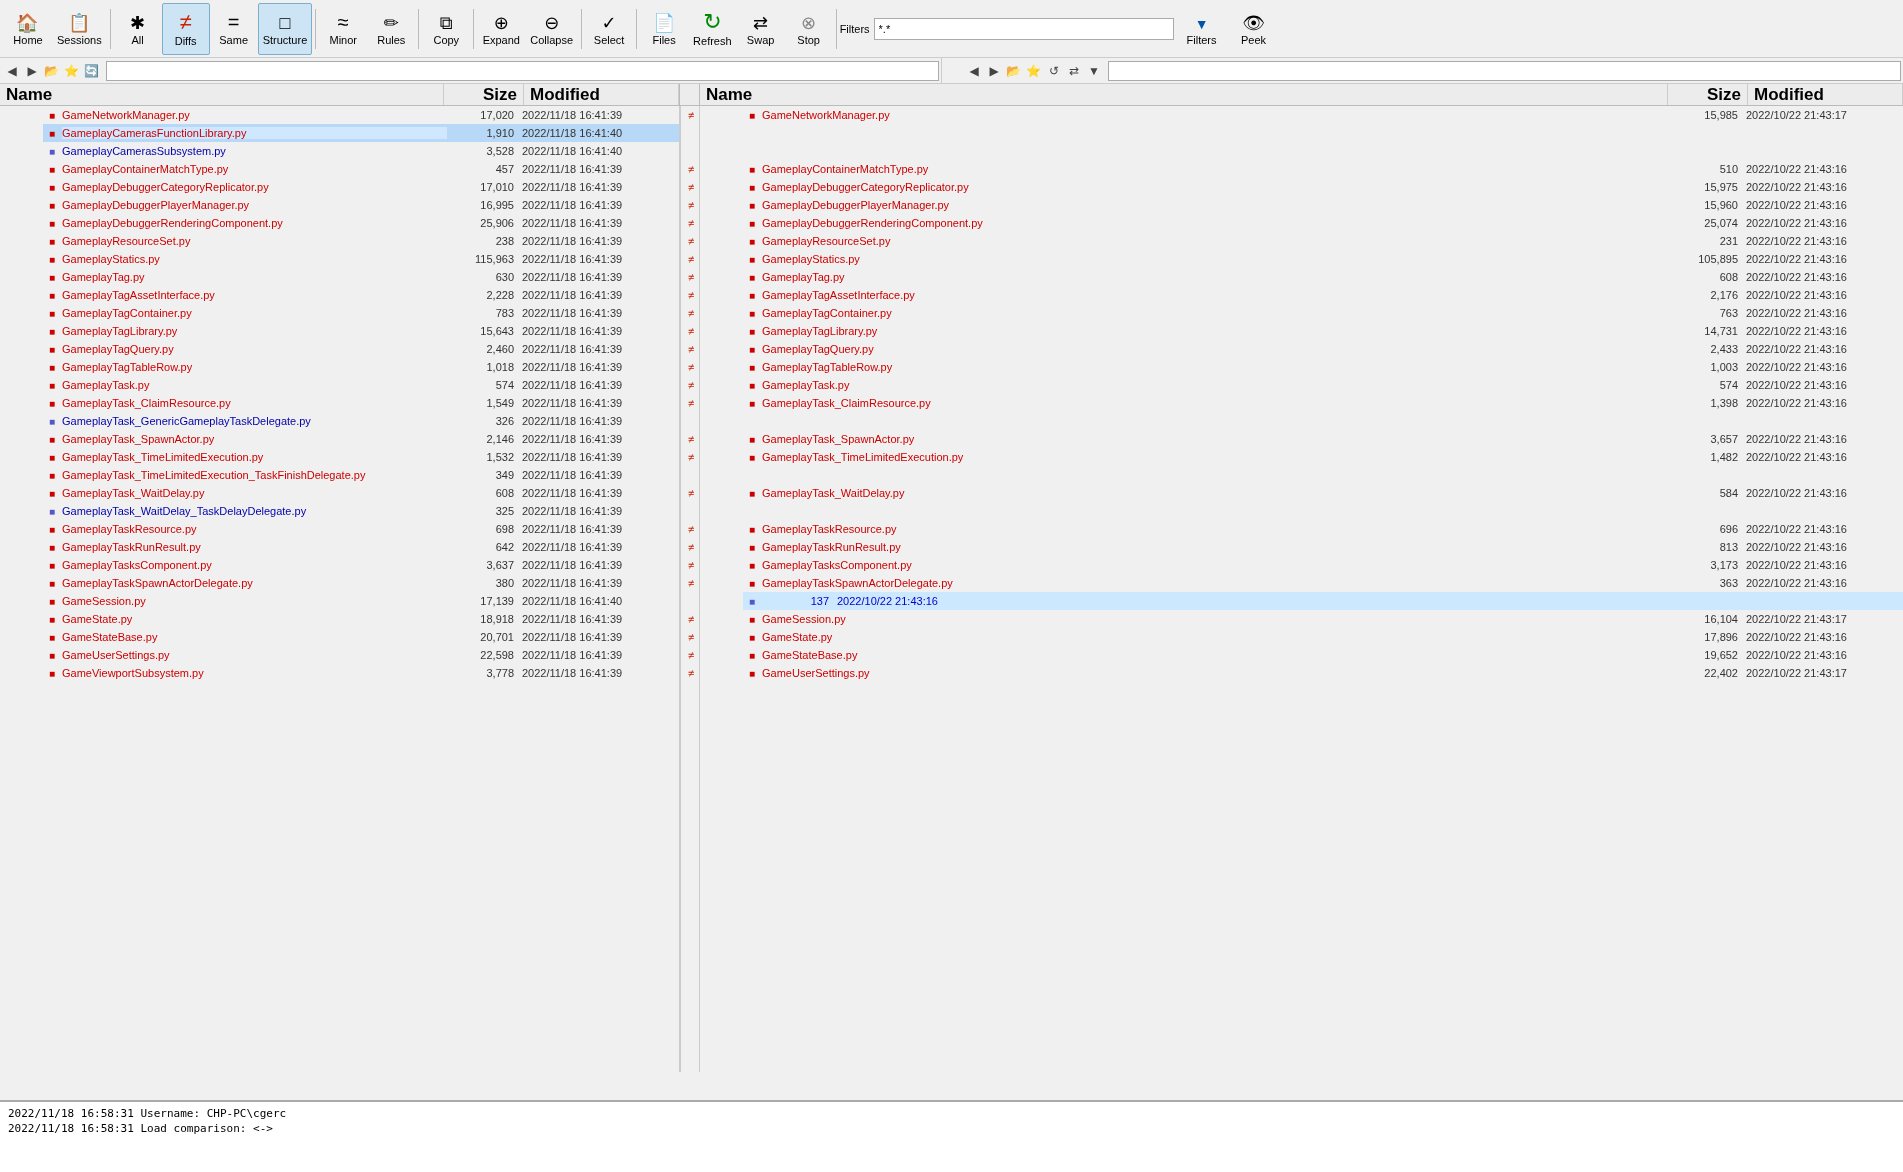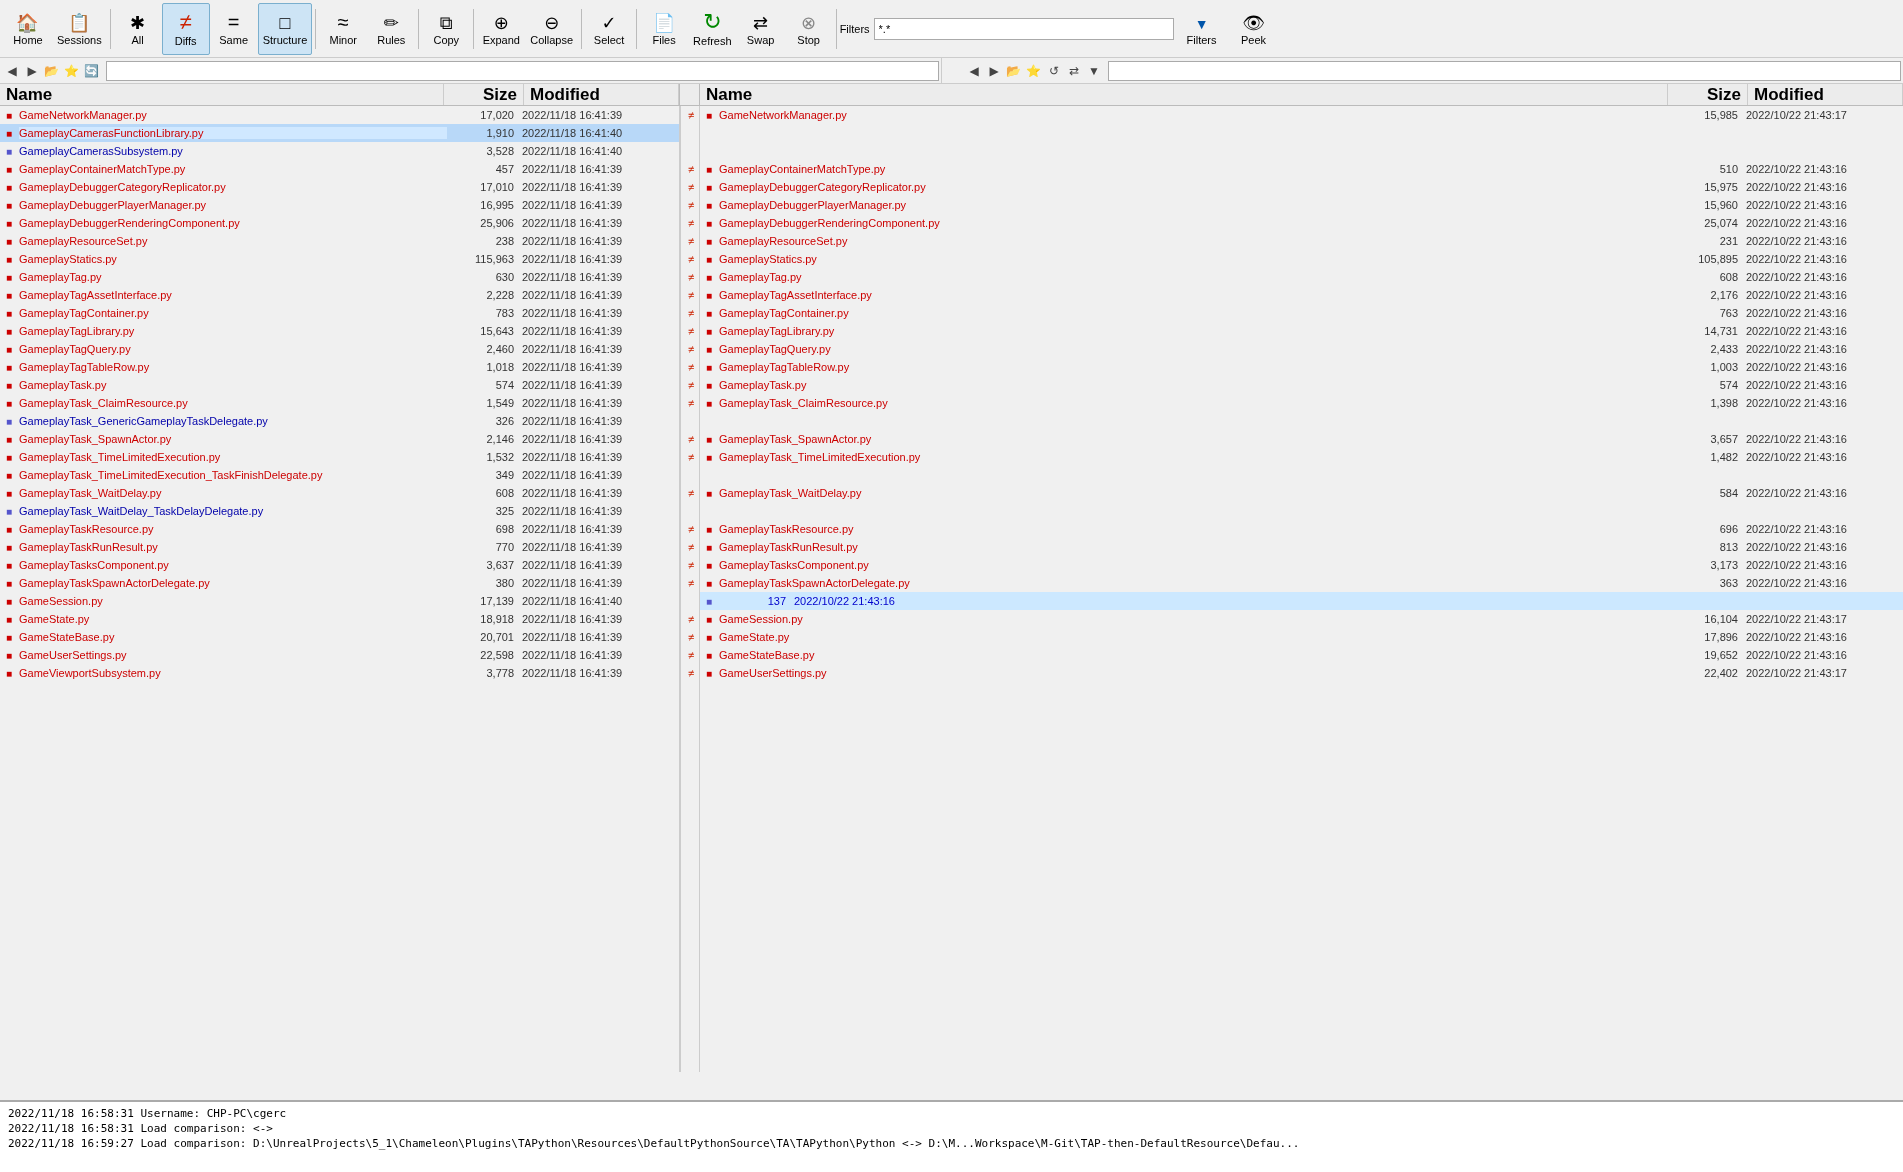--- a/index.html
+++ b/index.html
@@ -88,20 +88,21 @@
       flex-direction: column;
       flex: 1;
       overflow: hidden;
       border-right: 1px solid #ccc;
     }
     .file-pane:last-child { border-right: none; }
     .file-list {
       flex: 1;
       overflow-y: auto;
       overflow-x: hidden;
+      padding-left: 43px;
     }
     .file-row {
       display: flex;
       align-items: center;
       height: 18px;
       padding: 0 2px;
       cursor: pointer;
       white-space: nowrap;
     }
     .file-row.selected { background: #b8d8f8; }
@@ -509,21 +510,21 @@
         </div>
         <div class="file-row">
           <span class="file-icon red-sq"></span>
           <span class="file-name red">GameplayTaskResource.py</span>
           <span class="file-size">698</span>
           <span class="file-modified">2022/11/18 16:41:39</span>
         </div>
         <div class="file-row">
           <span class="file-icon red-sq"></span>
           <span class="file-name red">GameplayTaskRunResult.py</span>
-          <span class="file-size">770</span>
+          <span class="file-size">642</span>
           <span class="file-modified">2022/11/18 16:41:39</span>
         </div>
         <div class="file-row">
           <span class="file-icon red-sq"></span>
           <span class="file-name red">GameplayTasksComponent.py</span>
           <span class="file-size">3,637</span>
           <span class="file-modified">2022/11/18 16:41:39</span>
         </div>
         <div class="file-row">
           <span class="file-icon red-sq"></span>
@@ -792,14 +793,13 @@
           <span class="file-size">22,402</span>
           <span class="file-modified">2022/10/22 21:43:17</span>
         </div>
       </div>
   </div>
 </div>
 
 <div id="log-area">
     <div class="log-line">2022/11/18 16:58:31  Username: CHP-PC\cgerc</div>
     <div class="log-line">2022/11/18 16:58:31  Load comparison:  &lt;-&gt;</div>
-    <div class="log-line">2022/11/18 16:59:27  Load comparison:  D:\UnrealProjects\5_1\Chameleon\Plugins\TAPython\Resources\DefaultPythonSource\TA\TAPython\Python &lt;-&gt; D:\M...Workspace\M-Git\TAP-then-DefaultResource\Defau...</div>
   </div>
 
 </body></html>

